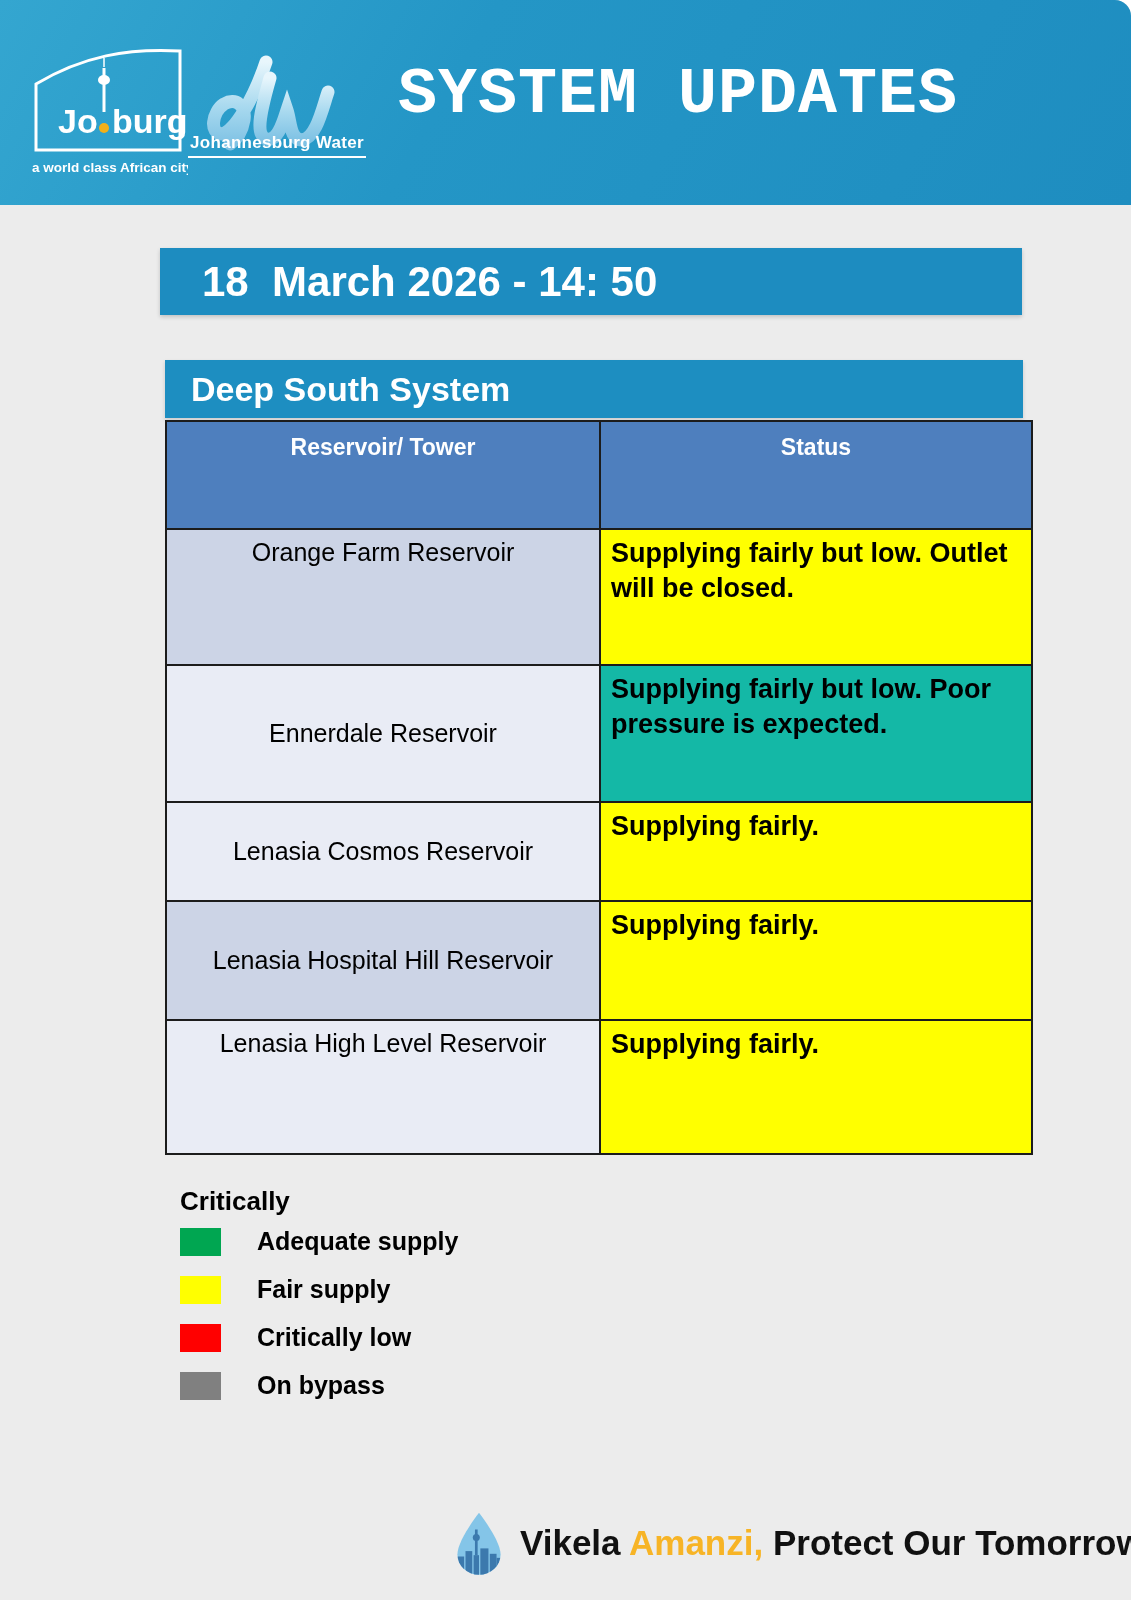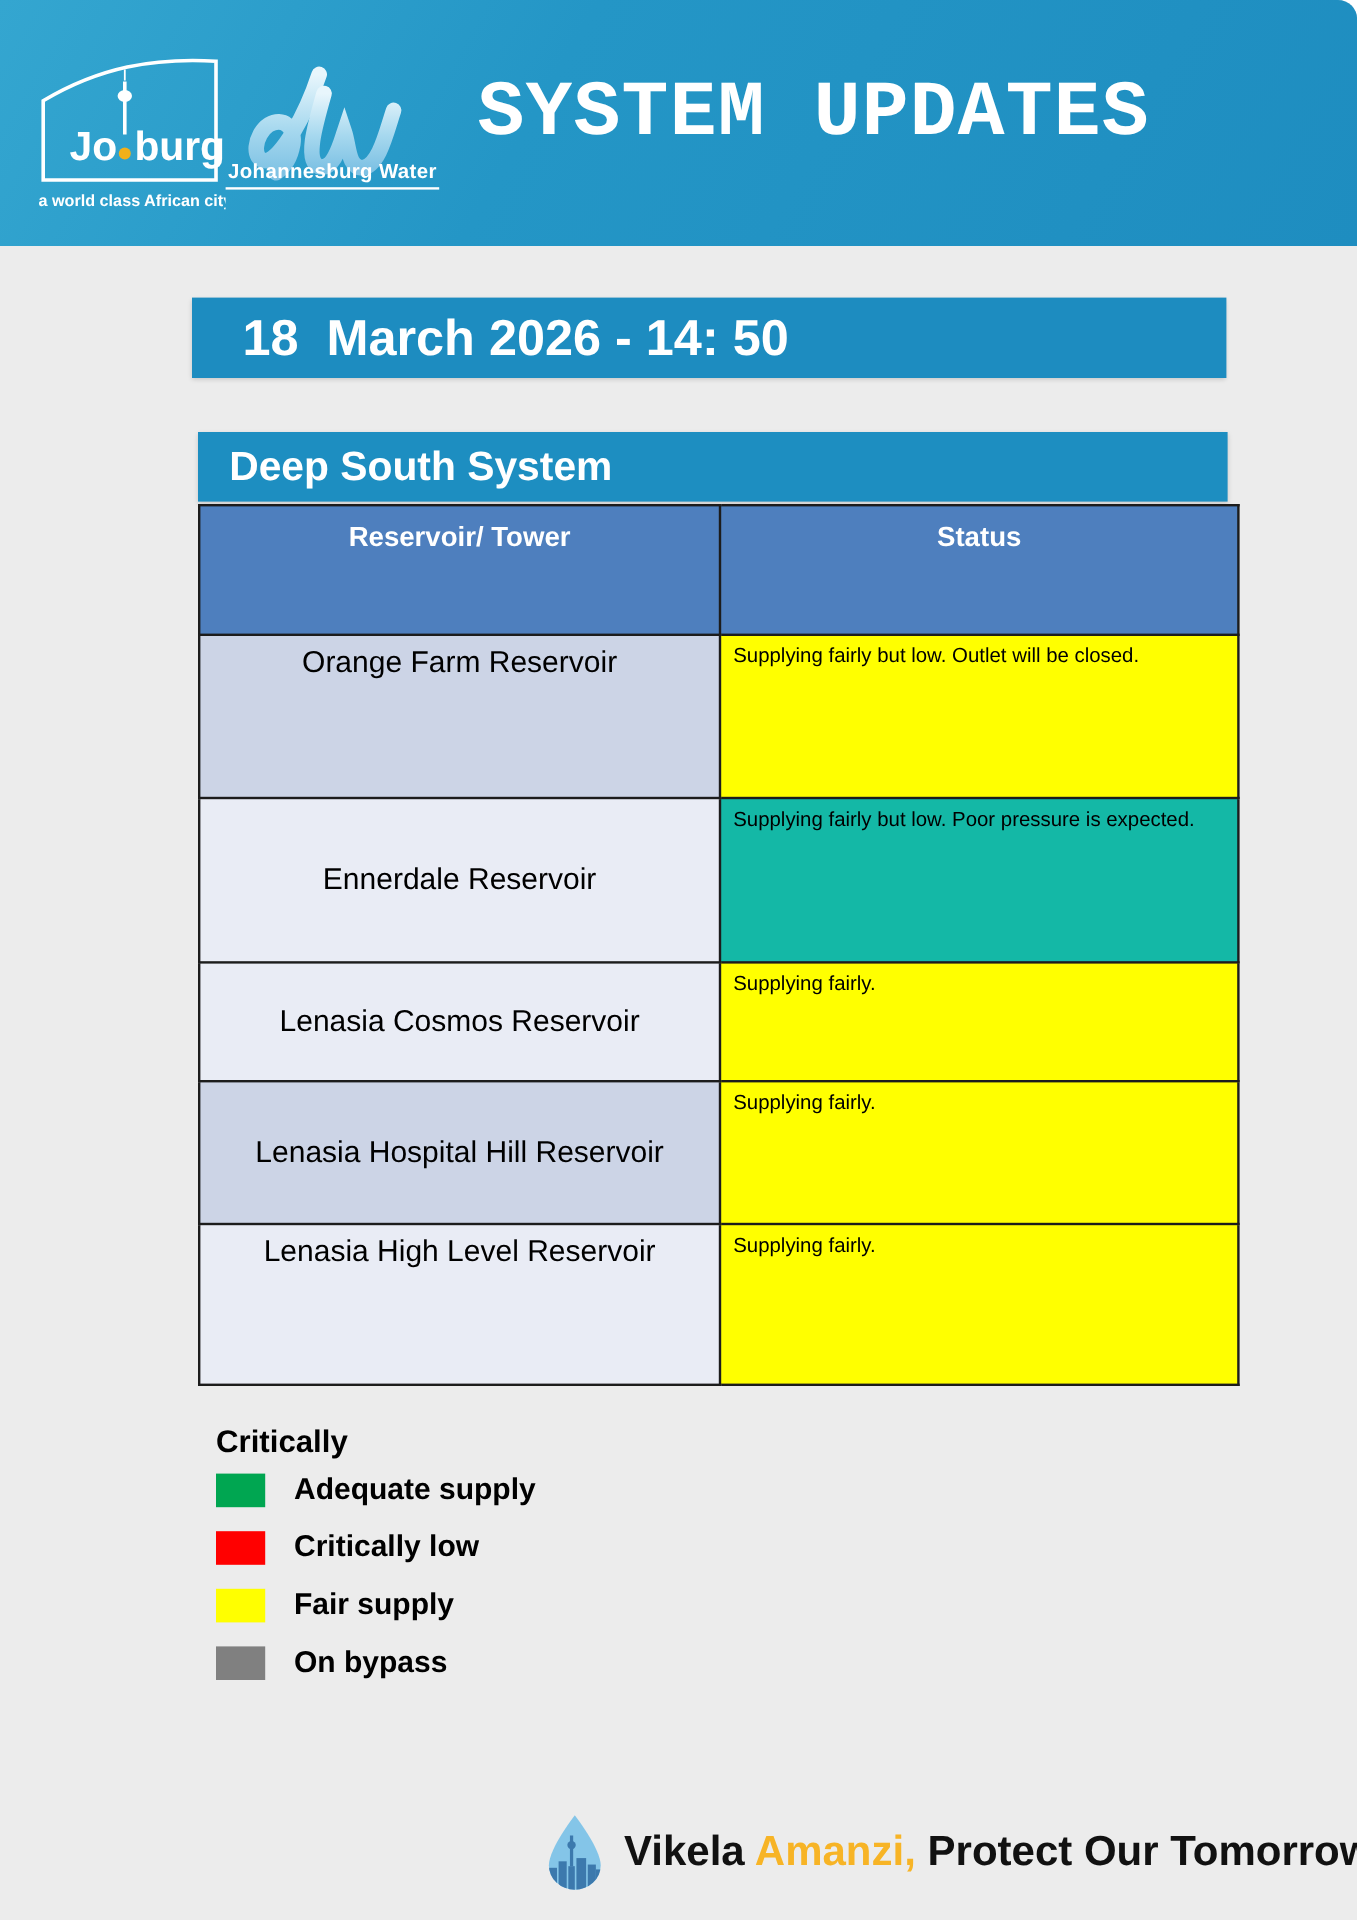--- a/index.html
+++ b/index.html
@@ -24,31 +24,31 @@
   .section-banner span{color:#ffffff;font-size:34px;font-weight:bold;padding-left:26px;}
   table.status-table{position:absolute;left:165px;top:420px;width:858px;border-collapse:collapse;
                      table-layout:fixed;border-radius:23px;}
   table.status-table th,table.status-table td{border:2px solid #1c1c1c;}
   th.col-name{width:430px;}
   th.col-status{width:428px;}
   table.status-table th{height:93px;background:#4e7fbe;color:#ffffff;font-size:23px;font-weight:bold;
                         vertical-align:top;padding-top:12px;text-align:center;}
   td.name-cell{font-size:25px;font-weight:normal;color:#000;text-align:center;vertical-align:middle;
                padding:4px 10px;}
-  td.status-cell{font-size:17px;font-weight:normal;color:#000;text-align:left;vertical-align:top;
+  td.status-cell{font-size:27px;font-weight:bold;color:#000;text-align:left;vertical-align:top;
                  padding:6px 10px;line-height:1.3;}
   tr.r0 td{height:122px;} tr.r1 td{height:123px;} tr.r2 td{height:84px;}
   tr.r3 td{height:85px;}  tr.r4 td{height:105px;} tr.r5 td{height:120px;}
   tr.r0 td.name-cell, tr.r5 td.name-cell{vertical-align:top;padding-top:8px;}
   tr.odd  td.name-cell{background:#ccd4e6;}
   tr.even td.name-cell{background:#e9ecf5;}
   
   .legend{position:absolute;left:180px;top:1186px;}
   .legend-title{font-size:26px;font-weight:bold;color:#000;margin-bottom:10px;}
-  .legend-item{display:flex;align-items:center;margin-bottom:19px;}
+  .legend-item{display:flex;align-items:center;margin-bottom:19px;gap:12px;}
   .legend-swatch{width:41px;height:28px;margin-right:24px;flex:0 0 41px;}
   .legend-label{font-size:25px;font-weight:bold;color:#000;}
   
   .footer{position:absolute;left:452px;top:1510px;display:flex;align-items:center;}
   .drop-icon{width:54px;height:66px;margin-right:14px;}
   .slogan{font-size:35px;font-weight:bold;color:#111;white-space:nowrap;}
   .slogan .accent{font-weight:bold;}
 </style>
 </head>
 <body>
@@ -131,26 +131,26 @@
   </table>
 
   <div class="legend">
     <div class="legend-title">Critically</div>
     <div id="legend-items">
         <div class="legend-item">
           <div class="legend-swatch" style="background: rgb(0, 166, 81);"></div>
           <div class="legend-label">Adequate supply</div>
         </div>
         <div class="legend-item">
+          <div class="legend-swatch" style="background: rgb(255, 255, 0);"></div>
+          <div class="legend-label">Fair supply</div>
+        </div>
+        <div class="legend-item">
           <div class="legend-swatch" style="background: rgb(255, 0, 0);"></div>
           <div class="legend-label">Critically low</div>
-        </div>
-        <div class="legend-item">
-          <div class="legend-swatch" style="background: rgb(255, 255, 0);"></div>
-          <div class="legend-label">Fair supply</div>
         </div>
         <div class="legend-item">
           <div class="legend-swatch" style="background: rgb(128, 128, 128);"></div>
           <div class="legend-label">On bypass</div>
         </div>
       </div>
   </div>
 
   <div class="footer">
     <svg class="drop-icon" viewBox="0 0 40 48">

